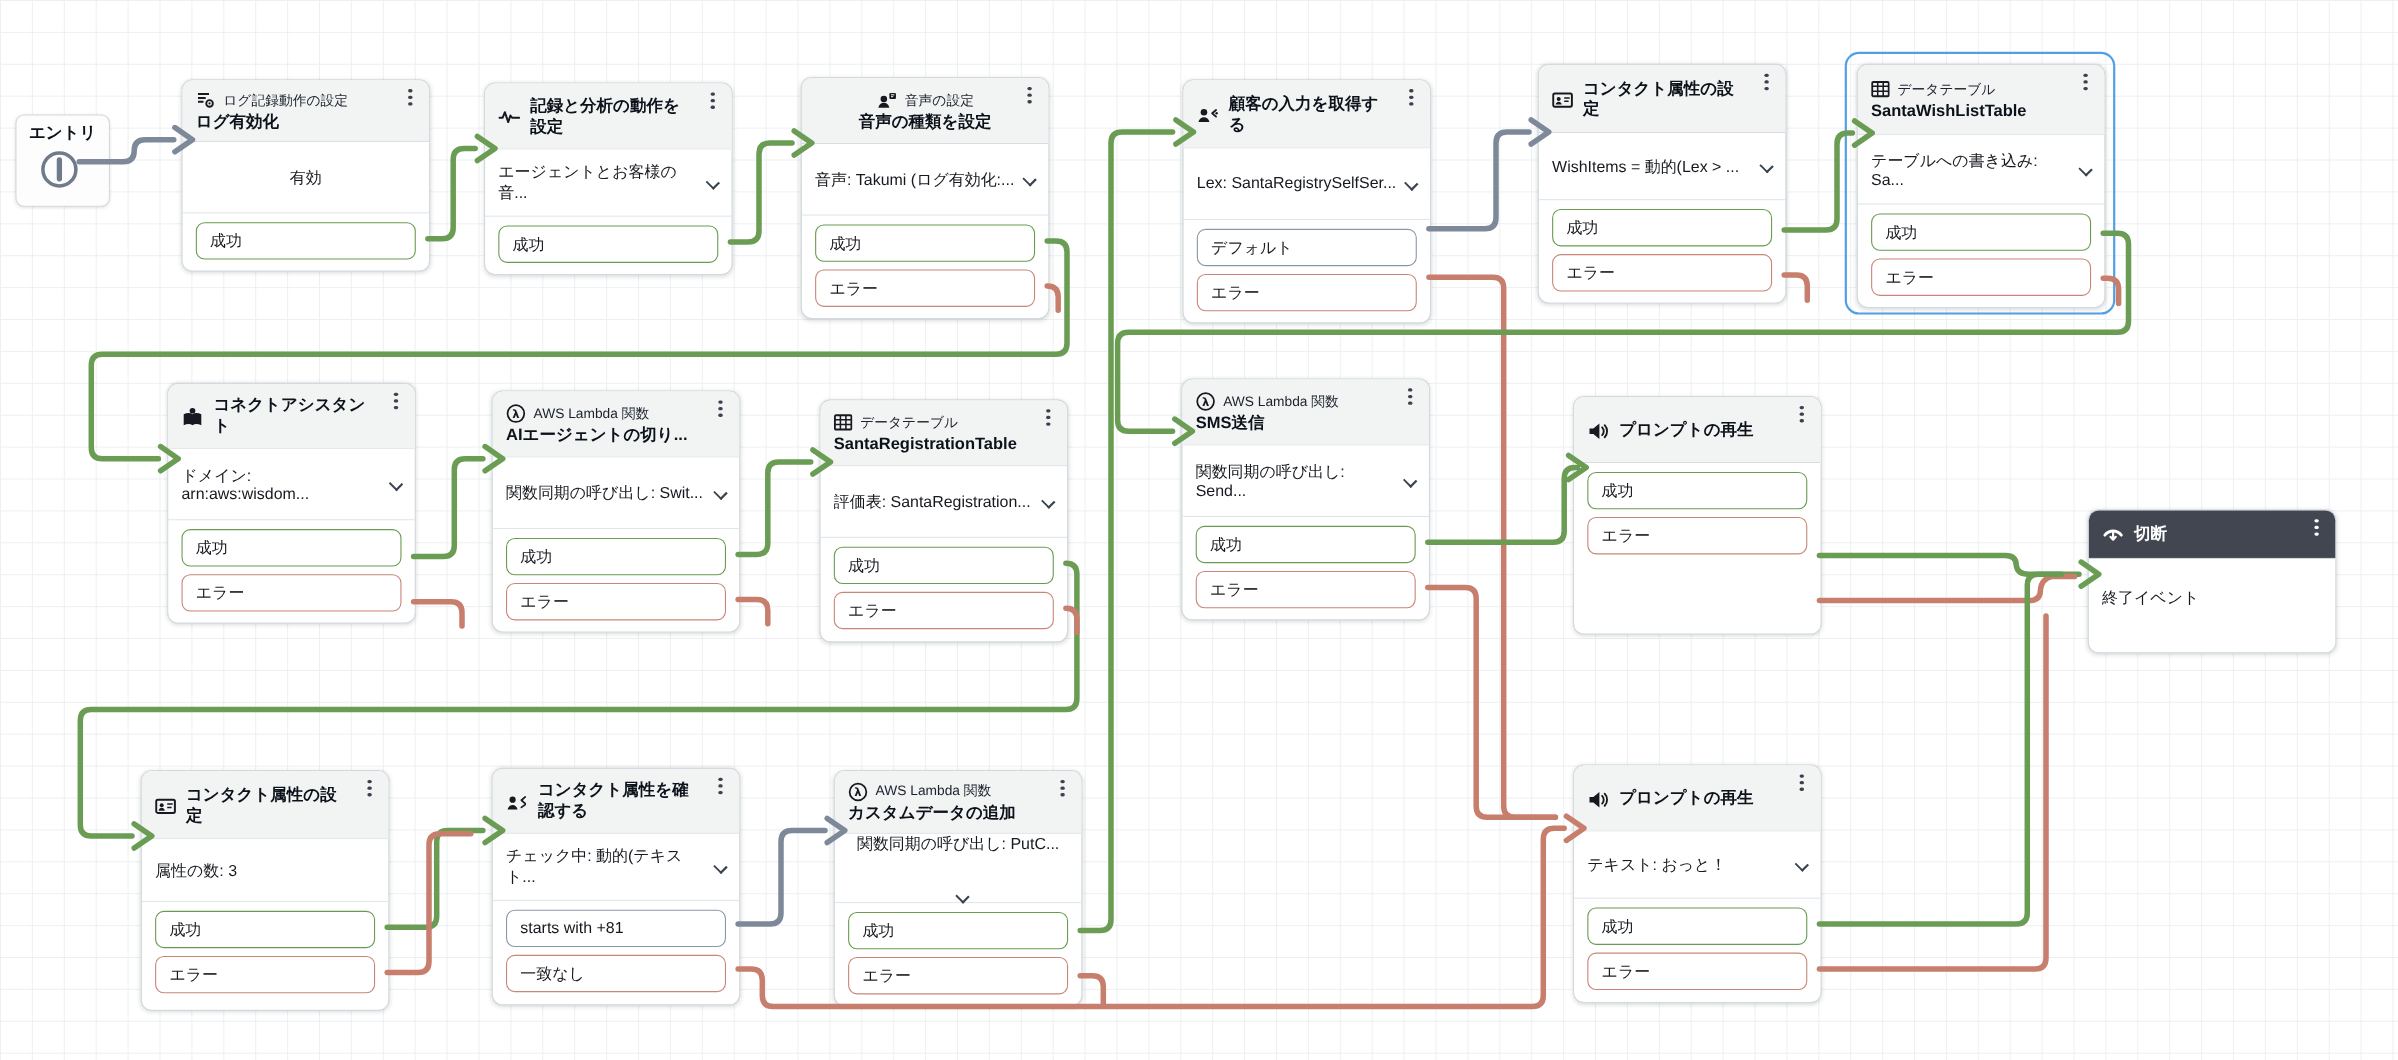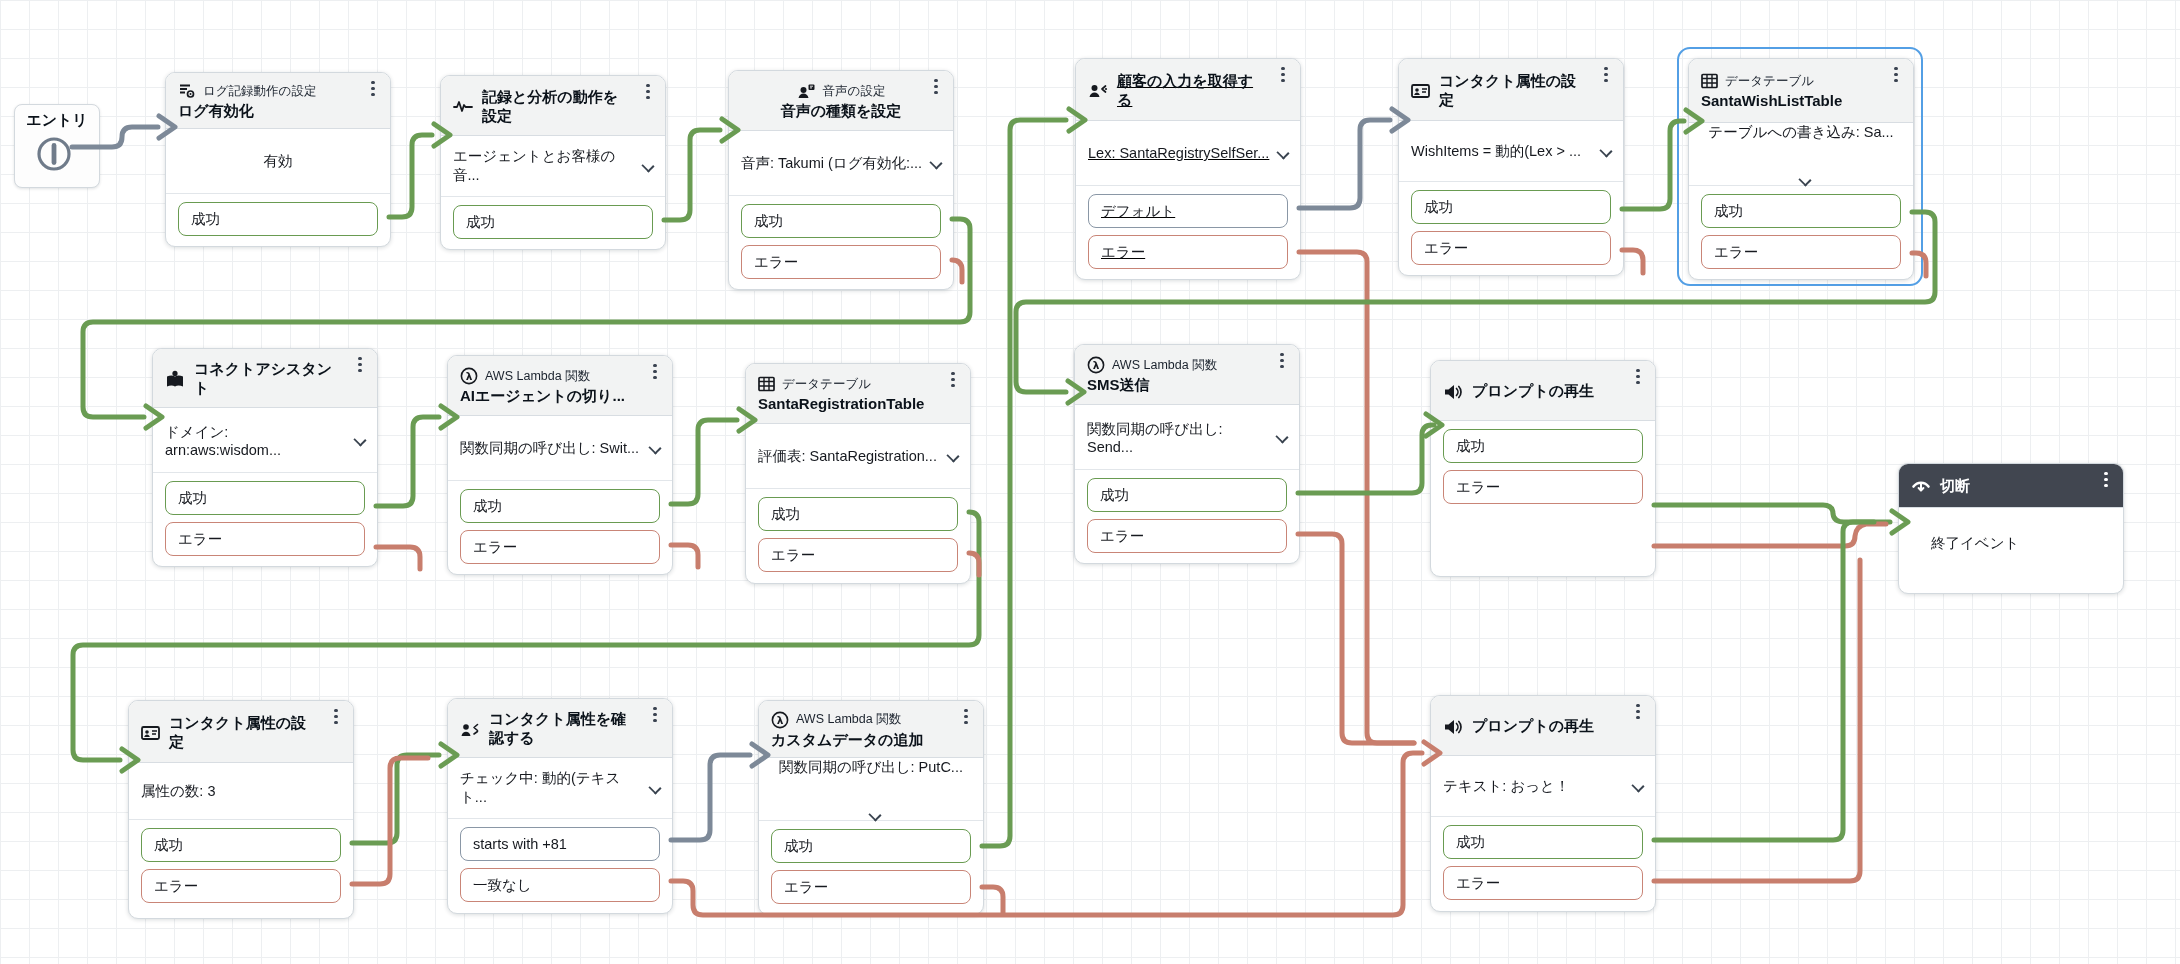--- a/index.html
+++ b/index.html
@@ -17,21 +17,21 @@
   .sub-row{display:flex;align-items:center;gap:7px;margin-bottom:2px;}
   .node-subtitle{font-size:12.5px;color:#1a222d;}
   .node-title{font-size:15px;font-weight:bold;color:#0b121a;line-height:1.25;}
   .inline-head{display:flex;align-items:center;gap:9px;padding-right:20px;}
   .kebab{position:absolute;top:8px;right:8px;width:18px;text-align:center;color:#3a4250;
     font-weight:bold;font-size:16px;line-height:1;letter-spacing:0;cursor:pointer;display:flex;flex-direction:column;align-items:center;gap:2.5px;}
   .kebab i{width:3.4px;height:3.4px;border-radius:50%;background:#3a4250;display:block;}
   .node-header.dark .kebab i{background:#fff;}
   .node-body{flex:0 0 auto;display:flex;align-items:center;justify-content:space-between;
     padding:0 12px;font-size:14.5px;color:#16191f;border-bottom:1px solid #e2e6ea;}
-  .node-body.noline{border-bottom:none;margin-left:20px;}
+  .node-body.noline{border-bottom:none;}
   .chev{width:8px;height:8px;border-right:2px solid #39434f;border-bottom:2px solid #39434f;
     transform:rotate(45deg) scale(1,.85);margin-left:8px;flex:0 0 auto;cursor:pointer;}
   .outputs{padding:8px 12px 10px 12px;display:flex;flex-direction:column;gap:7px;}
   .pill{height:32px;border-radius:8px;border:1px solid #999;display:flex;align-items:center;
     padding:0 12px;font-size:14.5px;color:#16191f;background:#fff;cursor:pointer;}
   .pill.success{border-color:#699b51;}
   .pill.error{border-color:#c98577;}
   .pill.neutral{border-color:#8a97a6;}
   .sel-ring{position:absolute;border:2px solid #539fe5;border-radius:13px;z-index:1;}
   .entry-node{position:absolute;background:#fdfdfd;border:1px solid #d3d9de;border-radius:8px;
@@ -180,21 +180,21 @@
         </div>
         <div class="outputs">
           <div class="pill success">
             <span>成功</span>
           </div>
           <div class="pill error">
             <span>エラー</span>
           </div>
         </div>
       </div>
-      <div class="node" style="left: 1075px; top: 58px; width: 224px; min-height: 220px; text-decoration: underline;">
+      <div class="node" style="left: 1075px; top: 72px; width: 224px; min-height: 220px;">
         <div class="node-header" style="height: 62px;">
           <div class="inline-head">
             <span class="hicon">
               <svg width="20" height="17" viewBox="0 0 20 17">
                 <circle cx="6.5" cy="6" r="3" fill="#16191f"></circle>
                 <path d="M1.5 15c.6-3 2.6-4.5 5-4.5s4.4 1.5 5 4.5z" fill="#16191f"></path>
                 <path d="M17.5 4l-3.5 3 3.5 3" fill="none" stroke="#16191f" stroke-width="1.7" stroke-linecap="round" stroke-linejoin="round"></path>
                 <circle cx="18" cy="7" r="1.1" fill="#16191f"></circle>
               </svg>
             </span>
@@ -263,21 +263,21 @@
             </span>
             <span class="node-subtitle">データテーブル</span>
           </div>
           <div class="node-title">SantaWishListTable</div>
           <span class="kebab">
             <i></i>
             <i></i>
             <i></i>
           </span>
         </div>
-        <div class="node-body" style="height: 62px; flex-direction: column;">
+        <div class="node-body" style="height: 62px;">
           <span>テーブルへの書き込み: Sa...</span>
           <span class="chev"></span>
         </div>
         <div class="outputs">
           <div class="pill success">
             <span>成功</span>
           </div>
           <div class="pill error">
             <span>エラー</span>
           </div>

